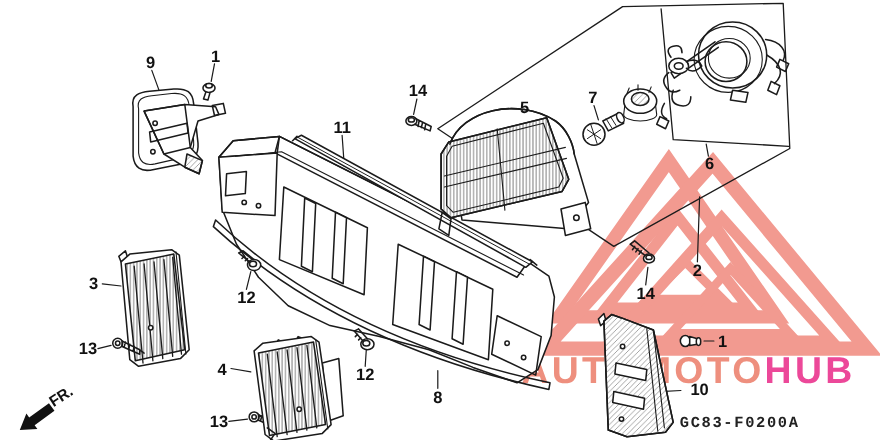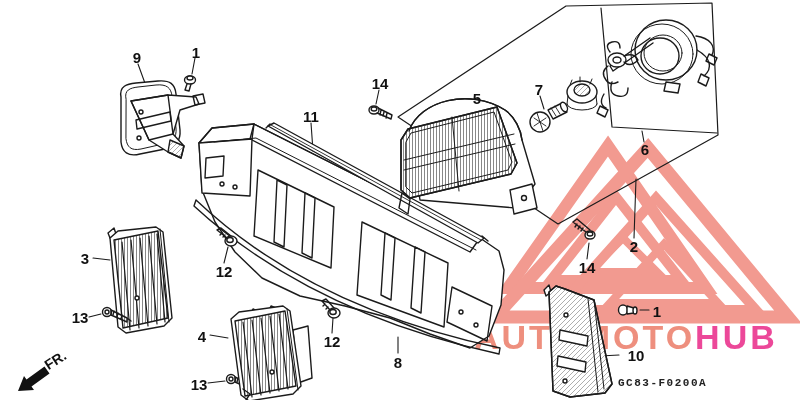--- a/index.html
+++ b/index.html
@@ -8,21 +8,21 @@
   #stage svg{position:absolute;left:0;top:0;}
   .wm-text{position:absolute;left:474px;top:320px;z-index:1;white-space:nowrap;
            font-weight:bold;font-size:34px;letter-spacing:3px;line-height:1;}
   .wm-a{color:#ee8f7e;}
   .wm-b{color:#ec4899;}
   #diagram-svg{z-index:2;}
   .callout{position:absolute;z-index:3;transform:translate(-50%,-50%);
            font-weight:bold;font-size:15px;color:#111;line-height:1;}
   #part-code{position:absolute;left:618px;top:377px;z-index:3;
              font-family:"Liberation Mono",monospace;font-weight:bold;
-             font-size:11px;letter-spacing:1.5px;color:#222;}
+             font-size:14px;letter-spacing:1.5px;color:#222;}
   #fr-label{position:absolute;left:44px;top:352px;z-index:3;font-weight:bold;
             font-size:14px;color:#111;transform:rotate(-33deg);}
 </style>
 </head>
 <body>
 
 <div id="stage">
 
   <svg id="wm-svg" width="800" height="400" viewBox="0 0 800 400" style="z-index:1">
     <g stroke="#f29a90" fill="none" stroke-linejoin="miter">

